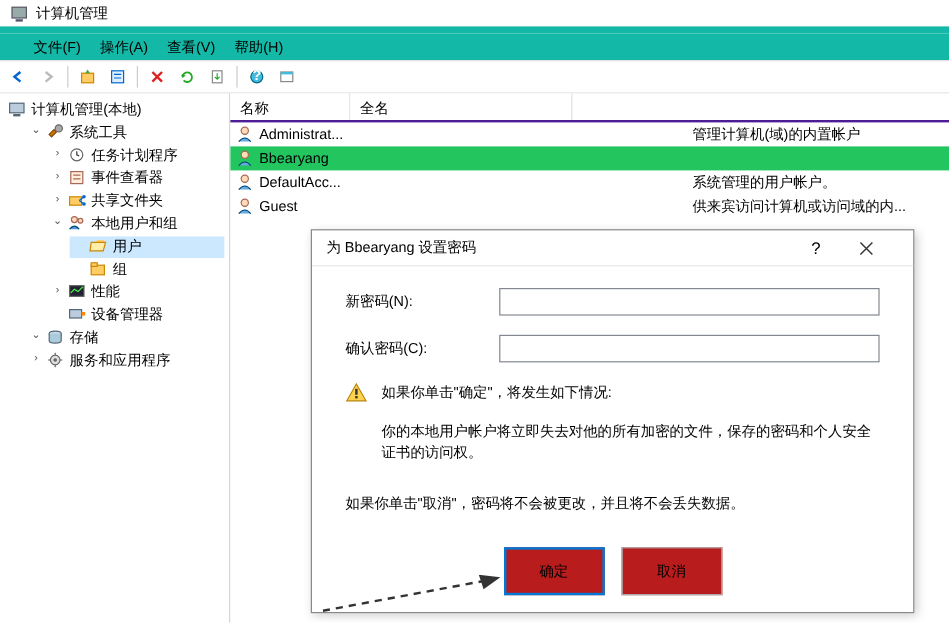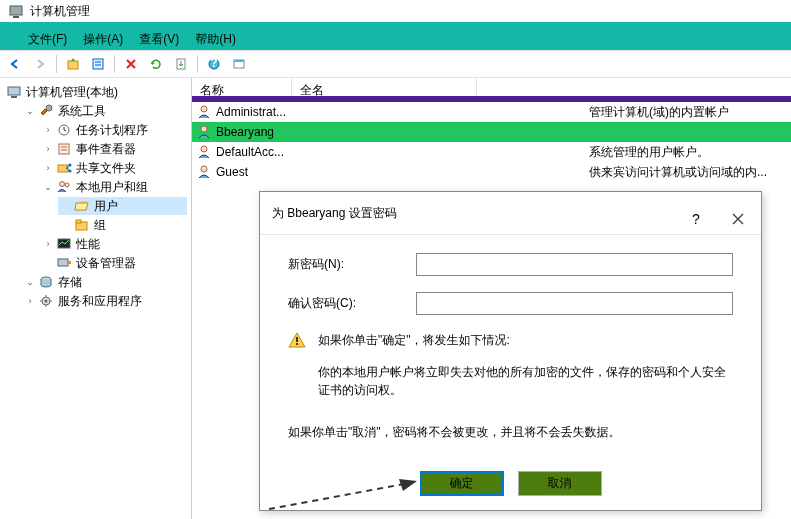--- a/index.html
+++ b/index.html
@@ -21,58 +21,58 @@
 
 
 .split { display: flex; height: calc(100% - 78px); }
 .tree-pane { width: 192px; border-right: 1px solid #ccc; padding: 4px; overflow: auto; background: #fff; }
 .list-pane { flex: 1; background: #fff; position: relative; }
 
 
 .tree ul { list-style: none; margin: 0; padding-left: 18px; }
 .tree > ul { padding-left: 0; }
 .tree li { margin: 1px 0; white-space: nowrap; }
-.tree-row { display: flex; align-items: center; height: 18px; padding: 0 2px; cursor: default; }
+.tree-row { display: flex; align-items: flex-start; height: 18px; padding: 0 2px; cursor: default; }
 .tree-row.selected { background: #cce8ff; }
 .expander { width: 12px; height: 12px; margin-right: 2px; display: inline-flex; align-items: center; justify-content: center; color: #555; font-size: 9px; }
 .node-icon { width: 16px; height: 16px; margin-right: 4px; display: inline-flex; align-items: center; justify-content: center; }
 .node-label { }
 
 
-.list-header { height: 24px; border-bottom: 6px solid #4c1d95; display: flex; }
+.list-header { height: 24px; border-bottom: 2px solid #4c1d95; display: flex; }
 .col-h { padding: 4px 8px; border-right: 1px solid #e0e0e0; background: #fff; }
 .col-name { width: 100px; }
 .col-full { width: 185px; }
 .col-desc { flex: 1; }
 .list-body { }
 .list-row { display: flex; height: 20px; align-items: center; padding: 0; gap: 48px; }
 .list-row.sel { background: #22c55e; }
 .cell-name { width: 100px; display: flex; align-items: center; padding-left: 4px; }
 .cell-full { width: 185px; padding-left: 4px; }
-.cell-desc { flex: 1; padding-left: 4px; margin-left: 12px; }
+.cell-desc { flex: 1; padding-left: 4px; }
 .user-icon { width: 16px; height: 16px; margin-right: 4px; display: inline-flex; }
 
 
 .dialog { position: absolute; left: 259px; top: 191px; width: 503px; height: 320px; background: #fff; border: 1px solid #888; box-shadow: 2px 2px 8px rgba(0,0,0,.2); z-index: 10; }
-.dlg-titlebar { height: 30px; display: flex; align-items: flex-start; padding: 0 2px 0 12px; border-bottom: 1px solid #e8e8e8; margin-top: 13px; }
+.dlg-titlebar { height: 30px; display: flex; align-items: center; padding: 0 18px 0 12px; border-bottom: 1px solid #e8e8e8; }
 .dlg-title { flex: 1; }
 .dlg-help, .dlg-close { width: 42px; height: 28px; display: inline-flex; align-items: center; justify-content: center; font-size: 14px; }
 .dlg-close { font-size: 14px; }
 .dlg-body { padding: 18px 28px 10px; }
 .field-row { display: flex; align-items: center; margin-bottom: 16px; }
 .field-label { width: 128px; }
 .field-input { flex: 1; }
 .field-input input { width: 100%; height: 23px; border: 1px solid #828790; padding: 2px 6px; }
 .warn-row { display: flex; align-items: flex-start; margin-top: 14px; }
 .warn-icon { width: 20px; height: 20px; margin-right: 10px; flex-shrink: 0; display: inline-flex; }
 .warn-text { line-height: 18px; }
 .info-text { margin: 12px 0 0 30px; line-height: 18px; }
 .note-text { margin: 24px 0 0 0; line-height: 18px; }
 .dlg-buttons { position: absolute; bottom: 14px; right: 0; left: 0; display: flex; justify-content: center; gap: 14px; }
-.dlg-btn { width: 84px; height: 25px; background: #4d7c0f; border: 1px solid #adadad; display: inline-flex; align-items: center; justify-content: center; }
+.dlg-btn { width: 84px; height: 40px; background: #b91c1c; border: 1px solid #adadad; display: inline-flex; align-items: center; justify-content: center; }
 .dlg-btn.focus { border: 2px solid #0078d7; }
 
 
 .arrow { position: absolute; left: 269px; top: 479px; z-index: 20; pointer-events: none; }
 
 
 svg { display: block; }
 </style>
 </head>
 <body>

